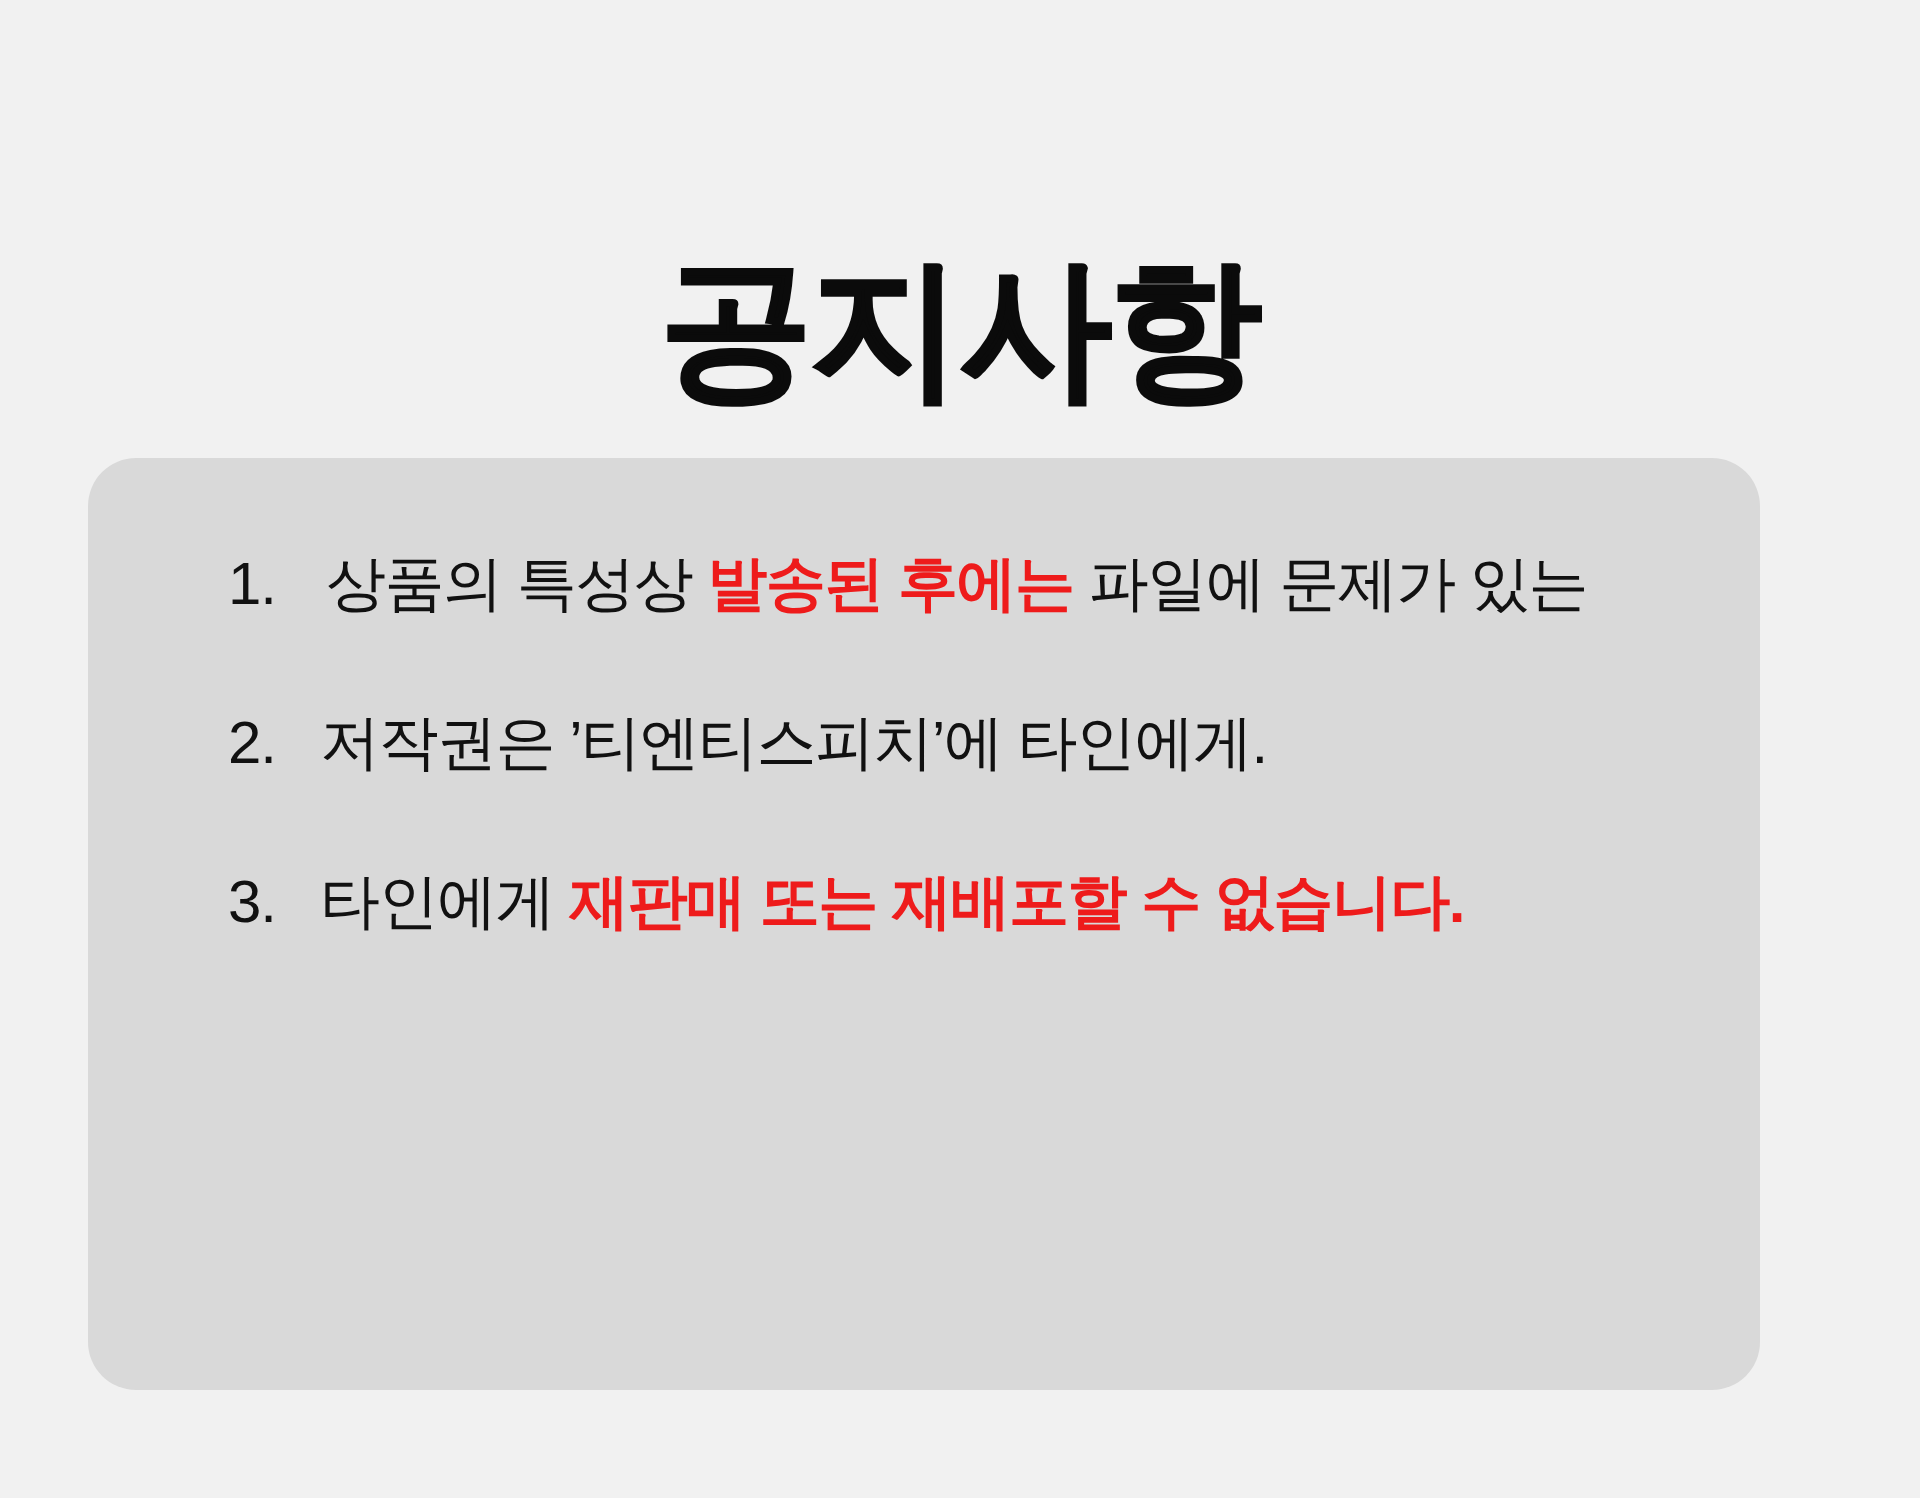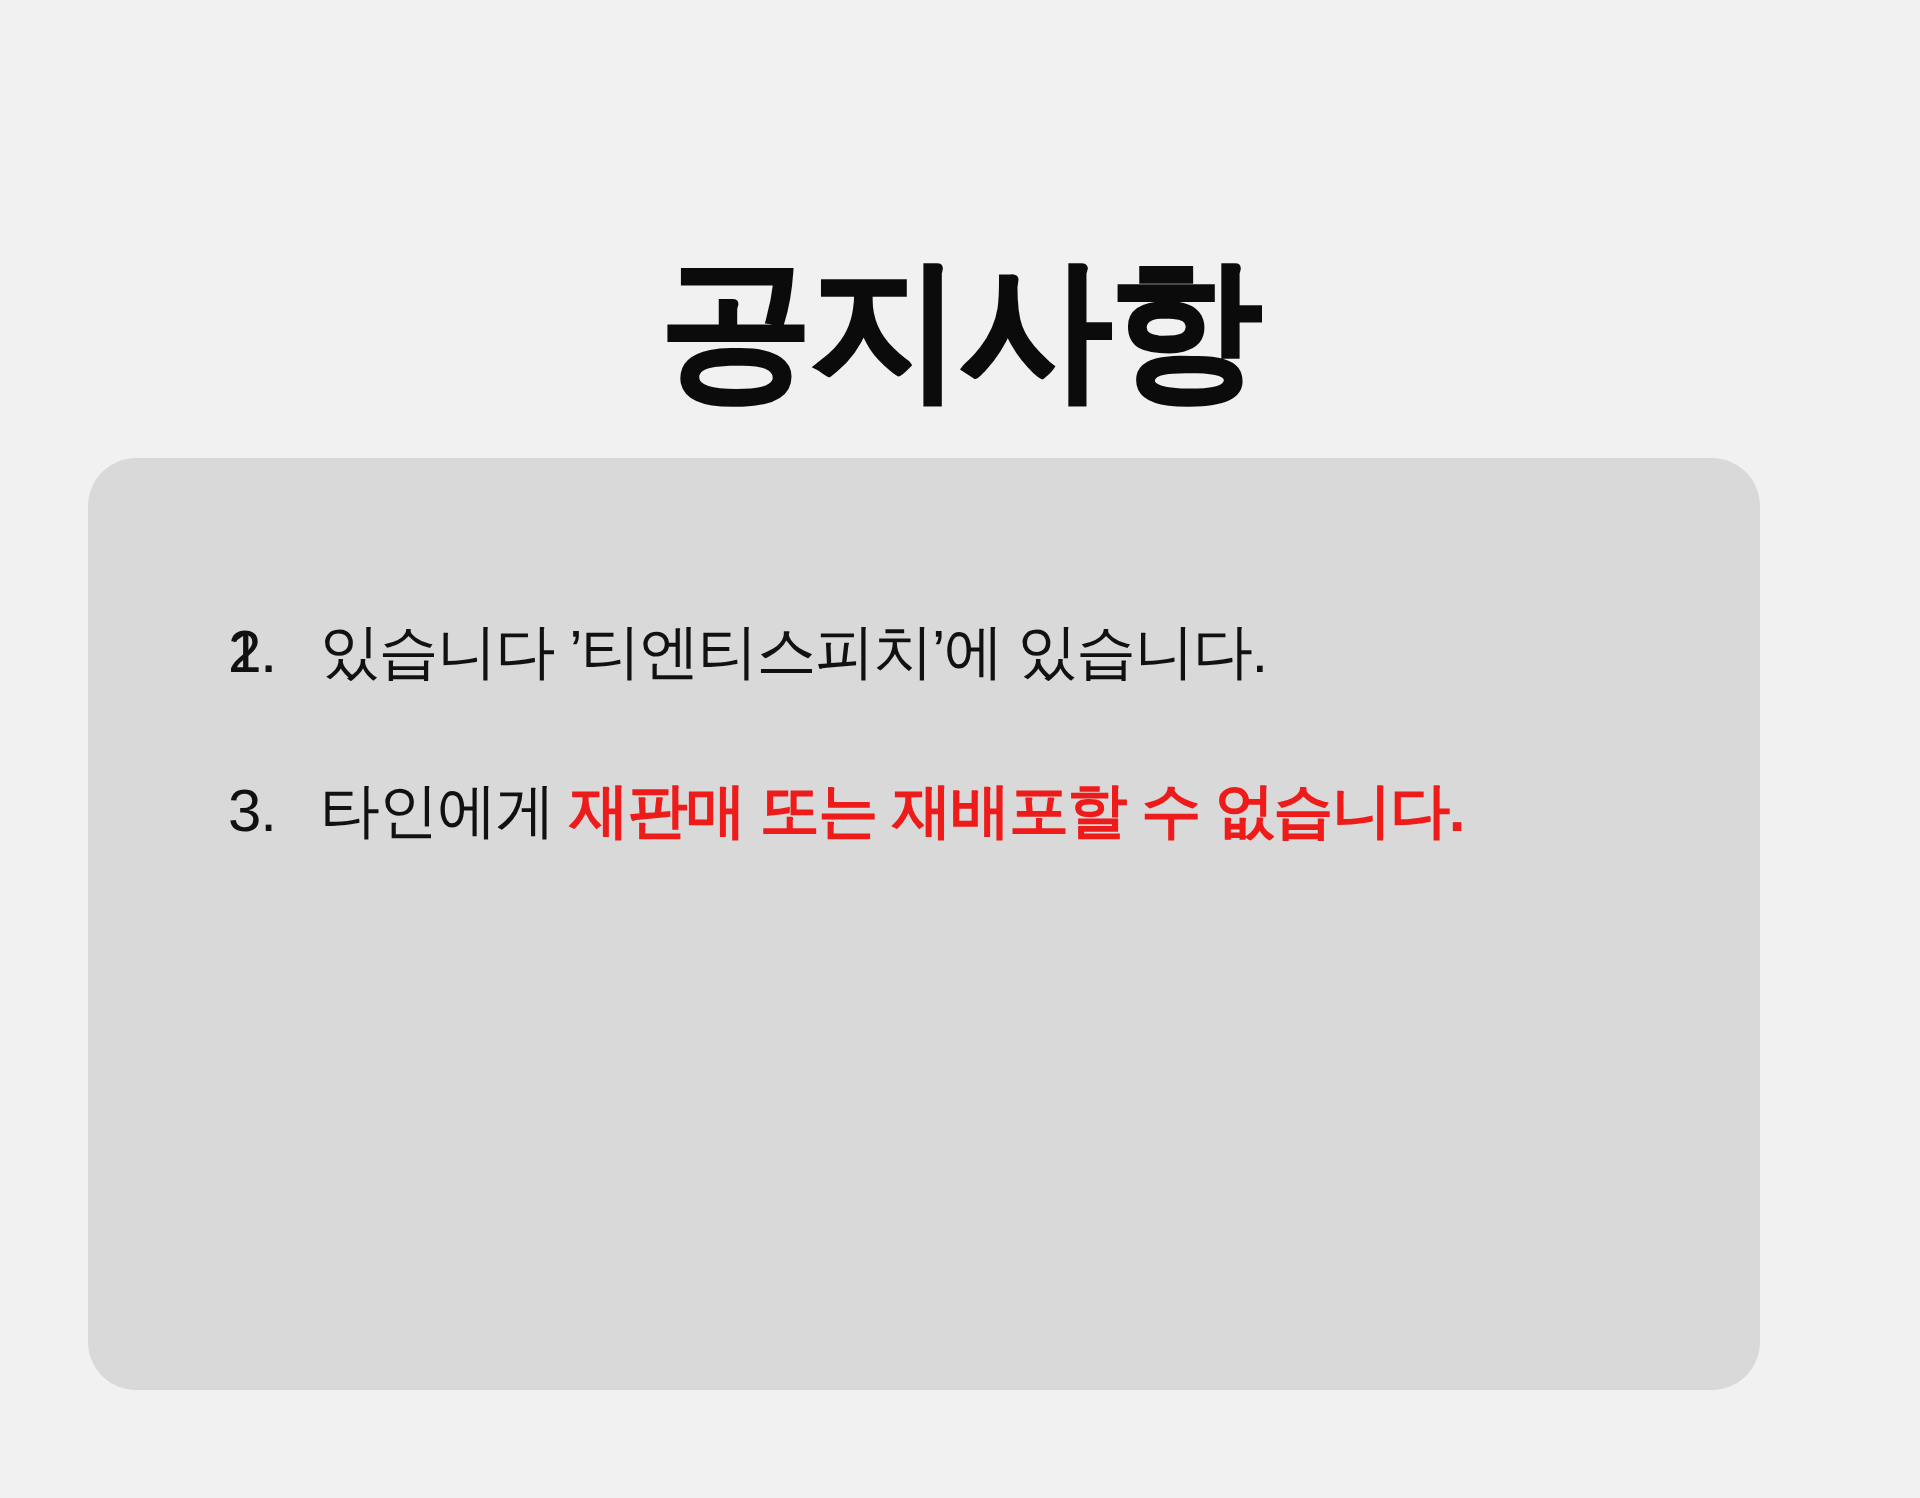--- a/index.html
+++ b/index.html
@@ -96,24 +96,25 @@
 <body>
 
 <div class="slide">
 
   <h1 class="notice-title">공지사항</h1>
 
   <div class="notice-card">
     <ul class="notice-list">
         <li class="notice-item indent-wide">
           <span class="item-number">1.</span>
+          <span class="item-line"><span class="seg seg-black">상품의 특성상 </span><span class="seg seg-red">발송된 후에는</span><span class="seg seg-black"> 파일에 문제가 있는</span></span>
         </li>
         <li class="notice-item">
           <span class="item-number">2.</span>
-          <span class="item-line"><span class="seg seg-black">있습니다 ’티엔티스피치’에 있습니다.</span></span>
+          <span class="item-line"><span class="seg seg-black">저작권은 ’티엔티스피치’에 타인에게.</span></span>
         </li>
         <li class="notice-item">
           <span class="item-number">3.</span>
           <span class="item-line"><span class="seg seg-black">타인에게 </span><span class="seg seg-red">재판매 또는 재배포할 수 없습니다.</span></span>
         </li>
       </ul>
   </div>
 
 </div>
 

